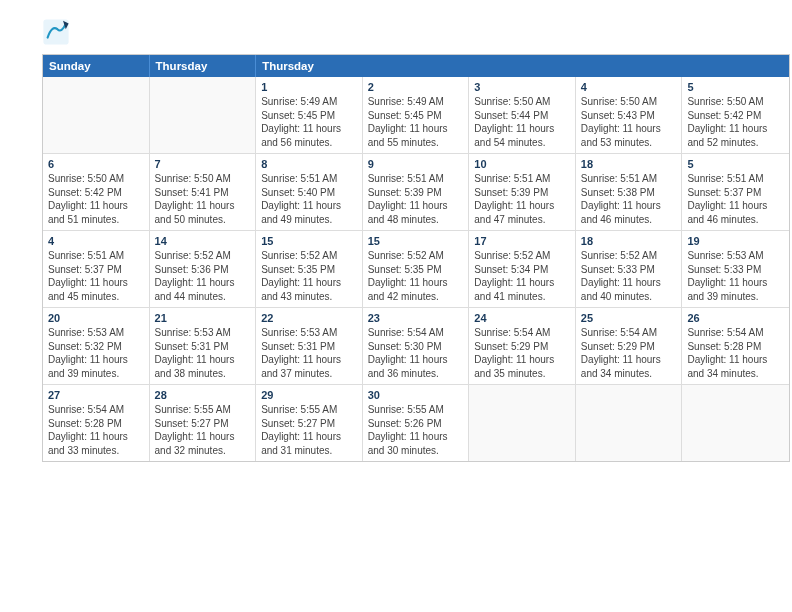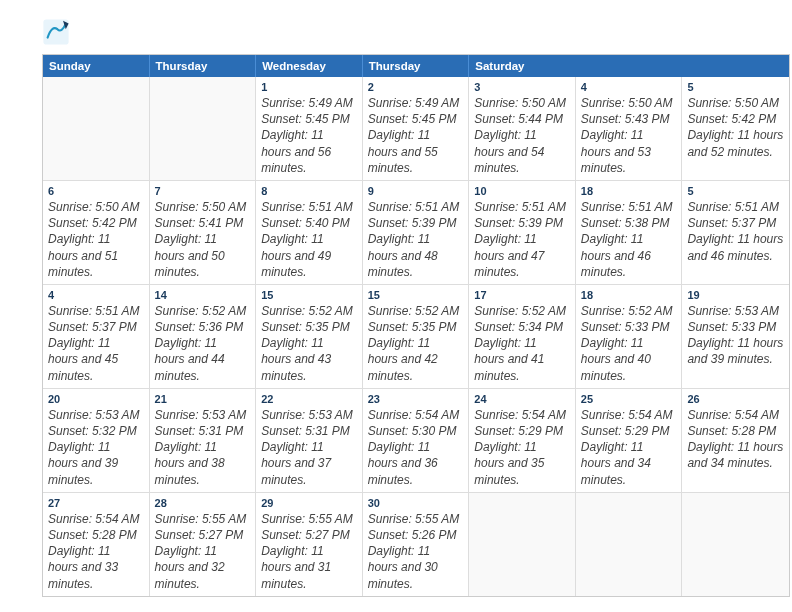--- a/index.html
+++ b/index.html
@@ -101,24 +101,23 @@
     .cal-cell:last-child { border-right: none; }
     .cal-cell.empty { background: #f9f9f9; }
     .day-num {
       font-size: 11px;
       font-weight: bold;
       color: #1a3a5c;
       display: block;
       margin-bottom: 2px;
     }
     .cell-text {
-      font-size: 12px;
+      font-size: 10px;
       color: #444;
       line-height: 1.35;
-      font-style: italic;
     }
   </style>
 </head>
 <body>
 
 <div class="page">
   <div class="header">
     <div class="logo">
       <svg class="logo-icon" viewBox="0 0 40 40">
         <rect x="2" y="2" width="36" height="36" rx="4" fill="#e8f4fb"></rect>
@@ -133,23 +132,21 @@
     <div class="title-block">
       <h1></h1>
       <h2></h2>
     </div>
   </div>
 
   <div class="calendar">
     <div class="cal-header">
     <div class="cal-header-cell">Sunday</div>
         <div class="cal-header-cell">Thursday</div>
-        <div class="cal-header-cell">Wednesday</div>
         <div class="cal-header-cell">Thursday</div>
-        <div class="cal-header-cell">Saturday</div>
       </div>
     <div class="cal-body">
     <div class="cal-row">
           <div class="cal-cell empty"></div>
           <div class="cal-cell empty"></div>
           <div class="cal-cell">
             <span class="day-num">1</span>
             <div class="cell-text" style="white-space: pre-line;">Sunrise: 5:49 AM
 Sunset: 5:45 PM
 Daylight: 11 hours and 56 minutes.</div>

